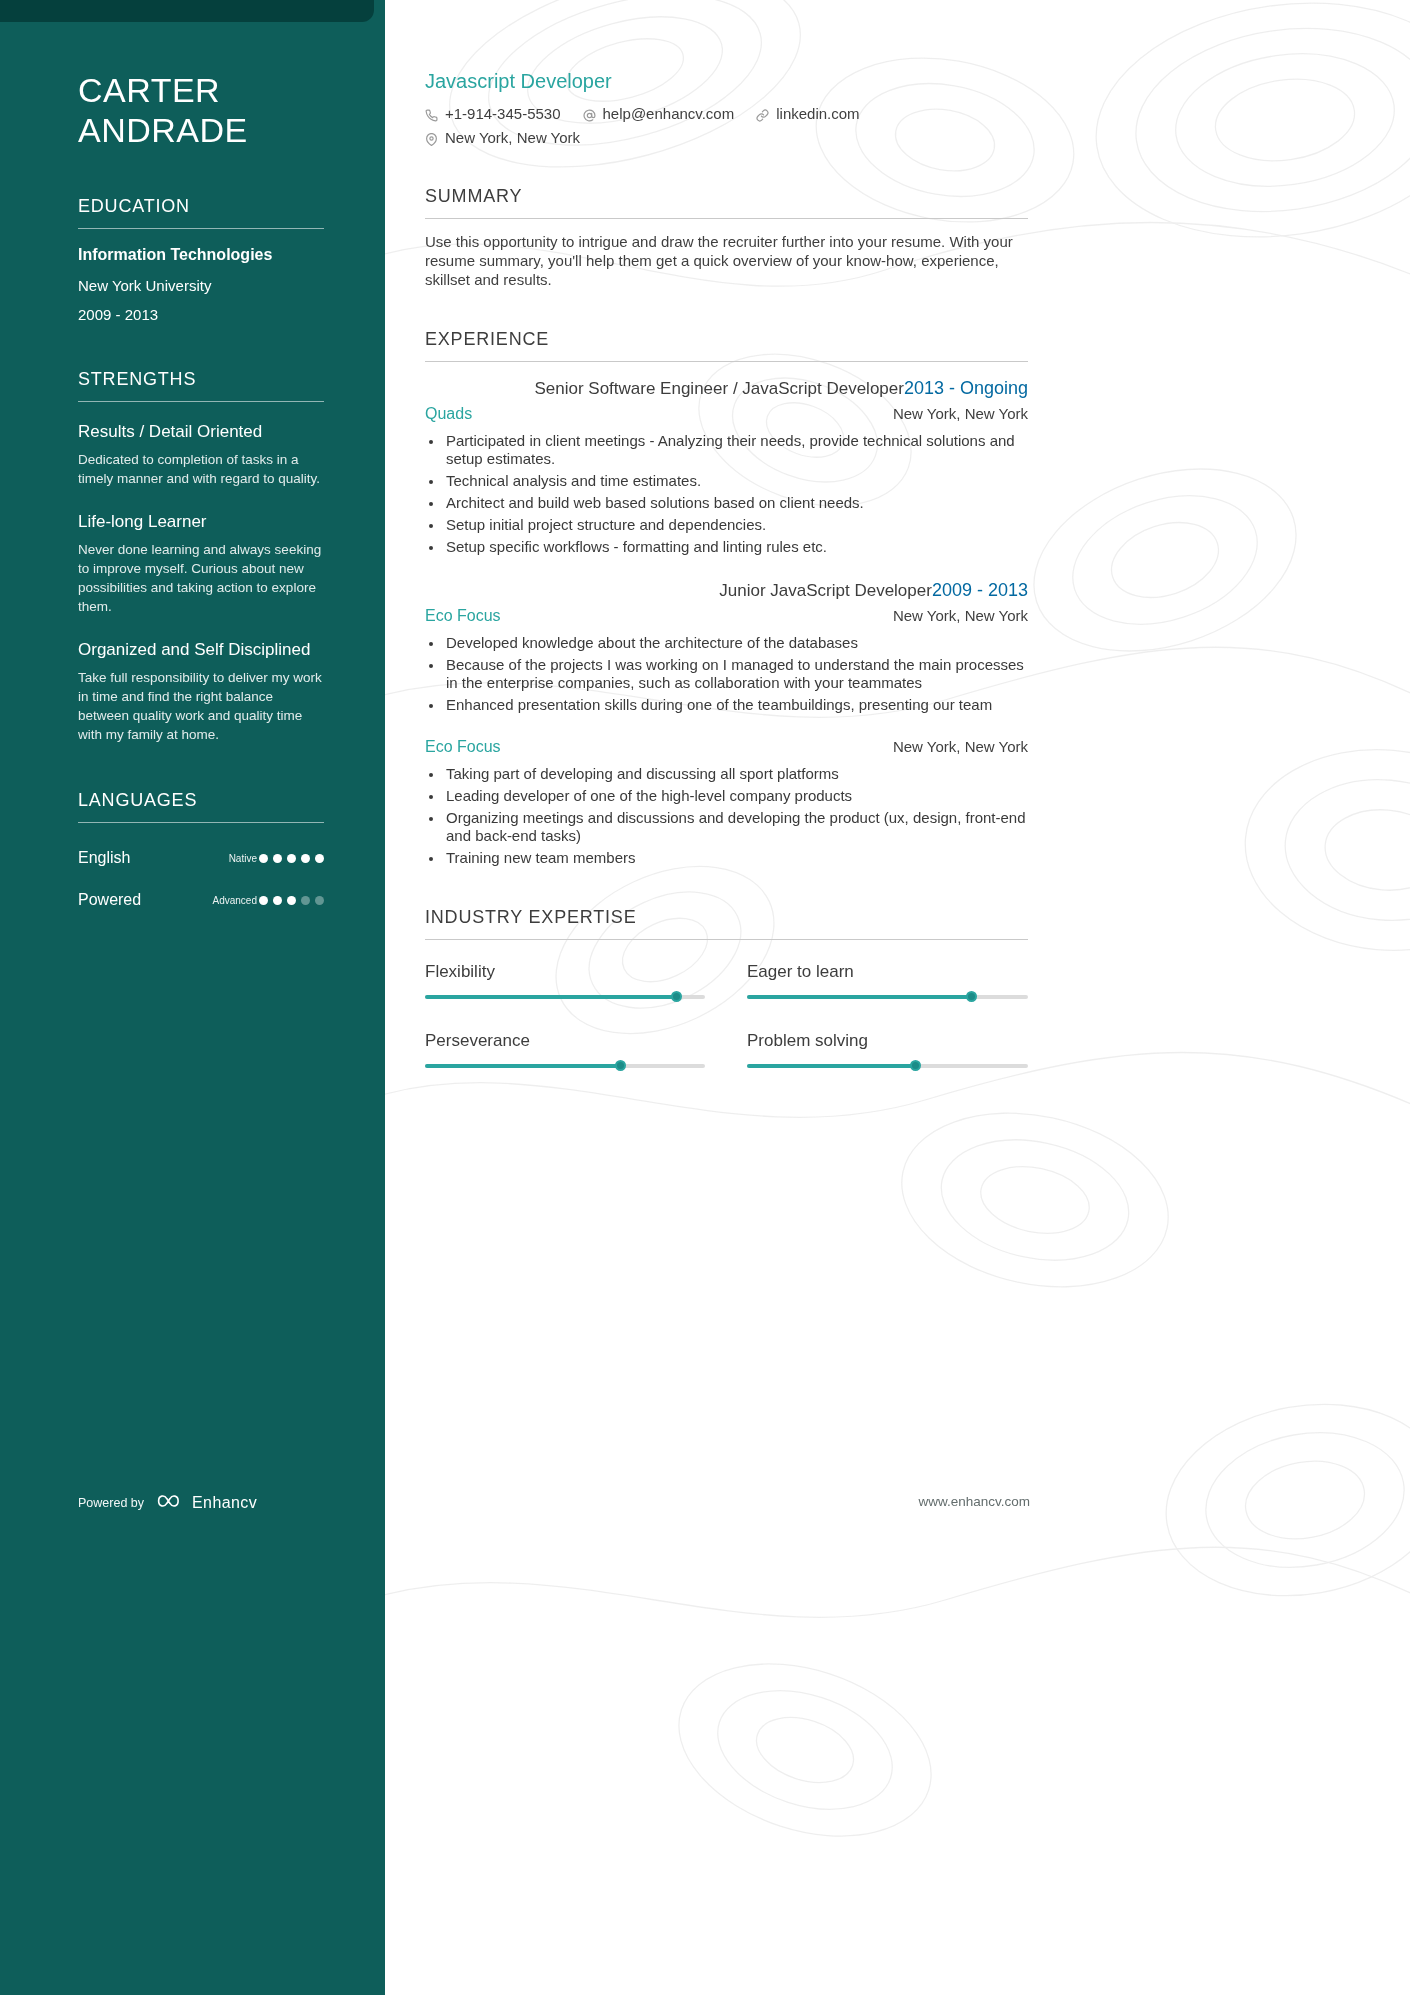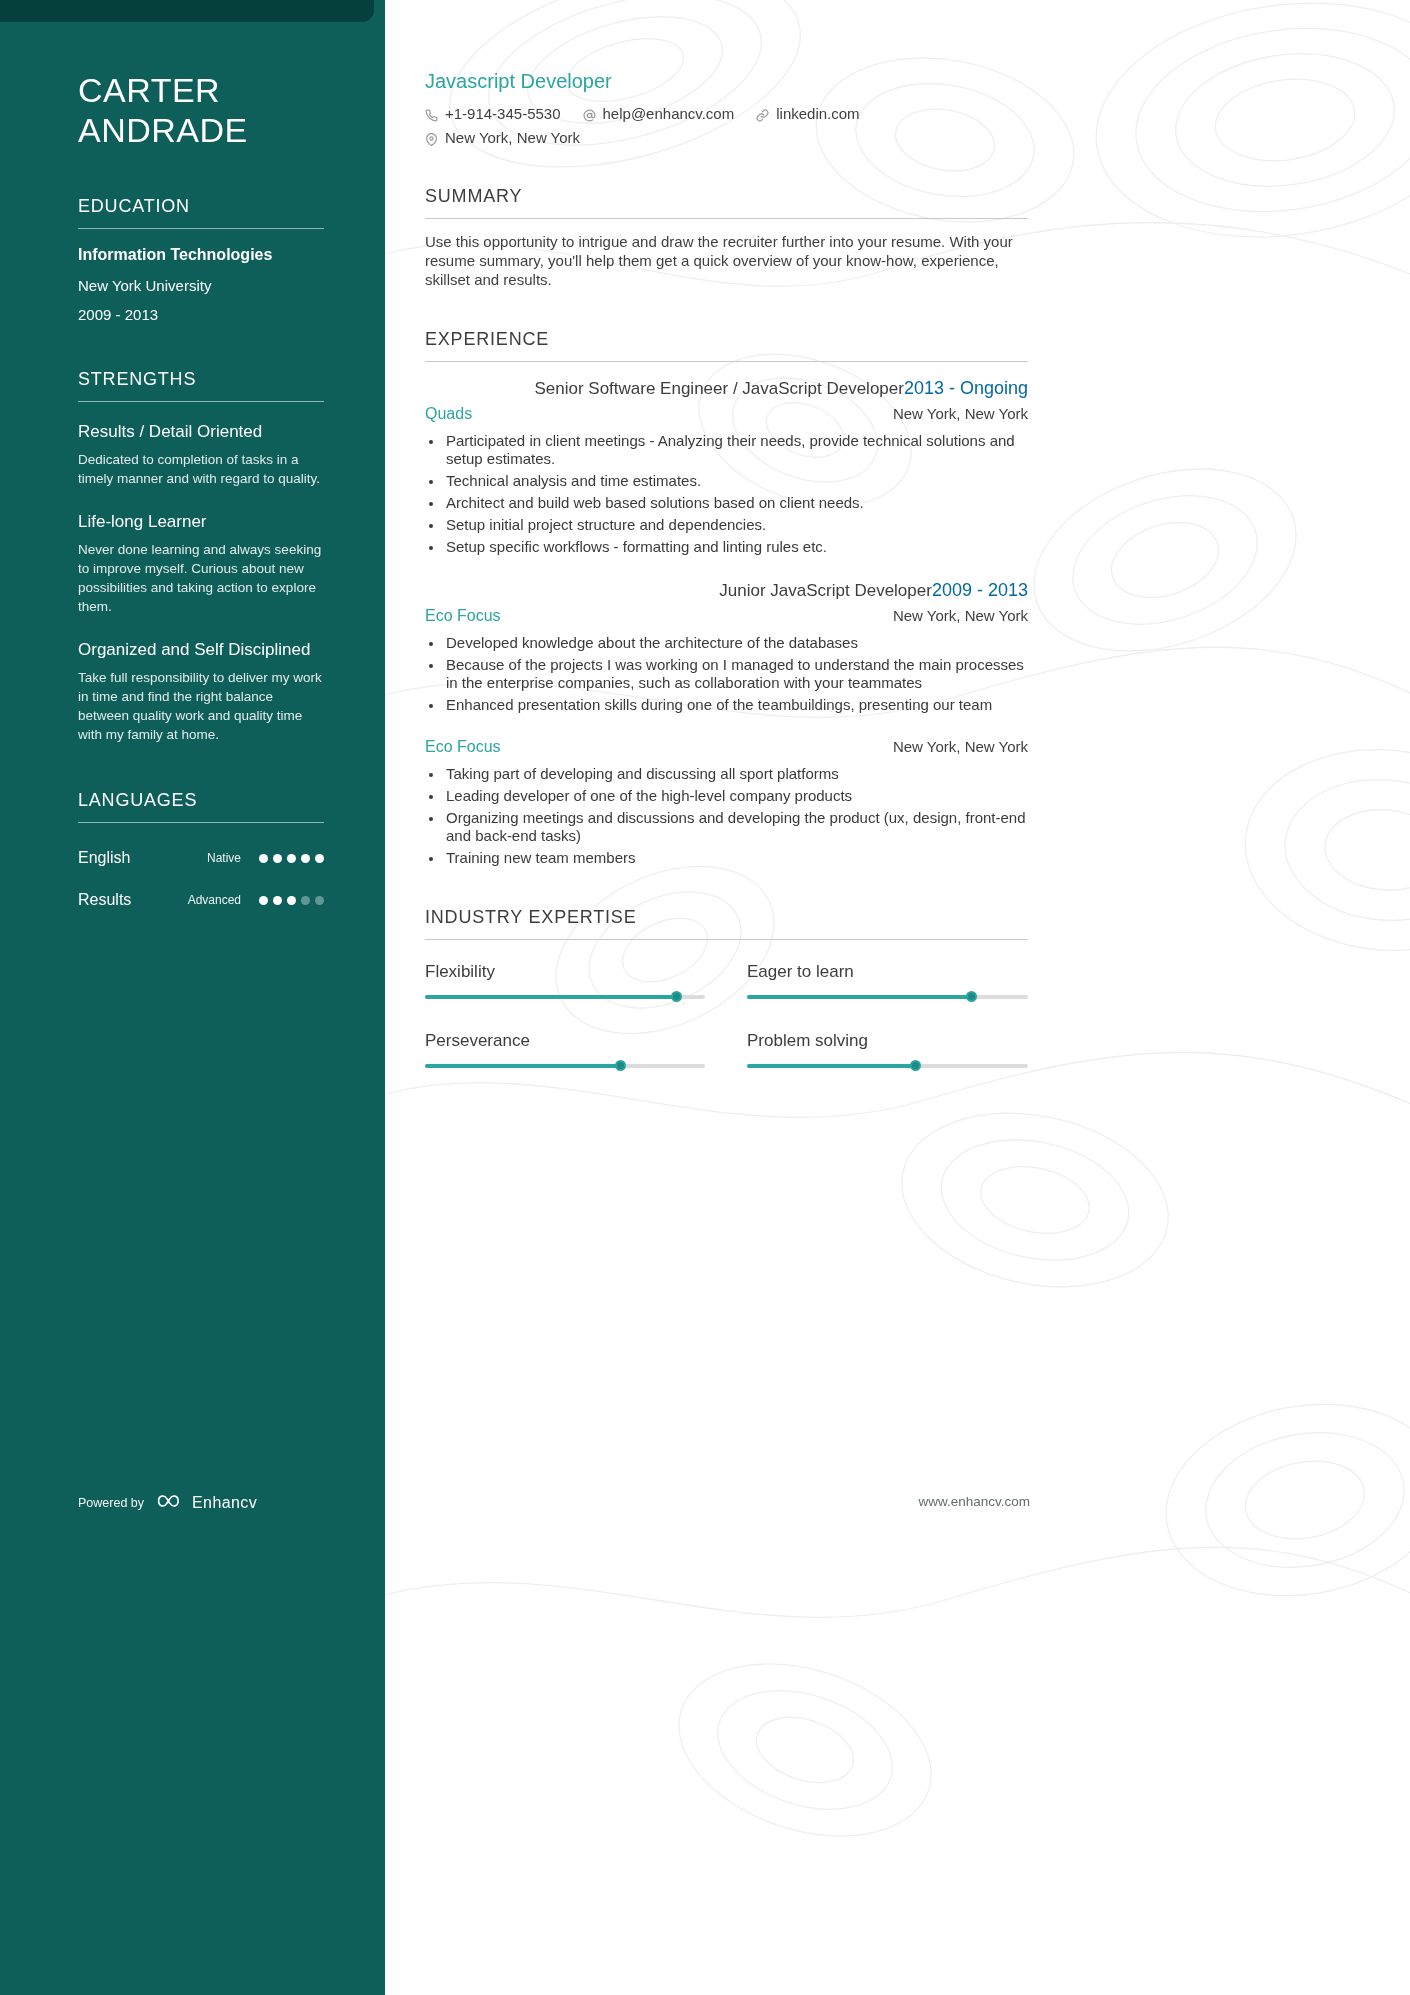--- a/index.html
+++ b/index.html
@@ -45,21 +45,21 @@
   .edu-degree { margin-top:17px; font-size:16px; font-weight:700; color:#ffffff; }
   .edu-school { margin-top:13px; font-size:15px; color:#ffffff; }
   .edu-dates  { margin-top:12px; font-size:15px; color:#ffffff; }
   .strength { margin-top:24px; }
   .strength:first-of-type { margin-top:20px; }
   .strength-title { font-size:17px; font-weight:400; color:#ffffff; }
   .strength-text  { margin-top:8px; font-size:13.5px; line-height:19px; color:rgba(255,255,255,.88); }
   .lang-row { display:flex; align-items:center; margin-top:24px; }
   .lang-row:first-of-type { margin-top:26px; }
   .lang-name  { flex:1; font-size:16px; color:#ffffff; }
-  .lang-level { font-size:12px; color:rgba(255,255,255,.92); margin-right:18px; }
+  .lang-level { font-size:10px; color:rgba(255,255,255,.92); margin-right:2px; }
   .dots { display:flex; gap:5px; }
   .dot { width:9px; height:9px; border-radius:50%; background:rgba(255,255,255,.35); display:inline-block; }
   .dot.filled { background:#ffffff; }
   .side-footer {
     position:absolute; left:78px; top:1492px;
     display:flex; align-items:center; gap:9px;
   }
   .powered-by { font-size:12.5px; color:rgba(255,255,255,.95); margin-right:4px; }
   .brand-name { font-size:16px; font-weight:500; letter-spacing:.4px; color:#ffffff; }
   
@@ -192,21 +192,21 @@
         <span class="lang-level">Native</span>
         <span class="dots">
             <span class="dot filled"></span>
             <span class="dot filled"></span>
             <span class="dot filled"></span>
             <span class="dot filled"></span>
             <span class="dot filled"></span>
           </span>
       </div>
       <div class="lang-row">
-        <span class="lang-name">Results</span>
+        <span class="lang-name">Powered</span>
         <span class="lang-level">Advanced</span>
         <span class="dots">
             <span class="dot filled"></span>
             <span class="dot filled"></span>
             <span class="dot filled"></span>
             <span class="dot"></span>
             <span class="dot"></span>
           </span>
       </div>
     </section>

